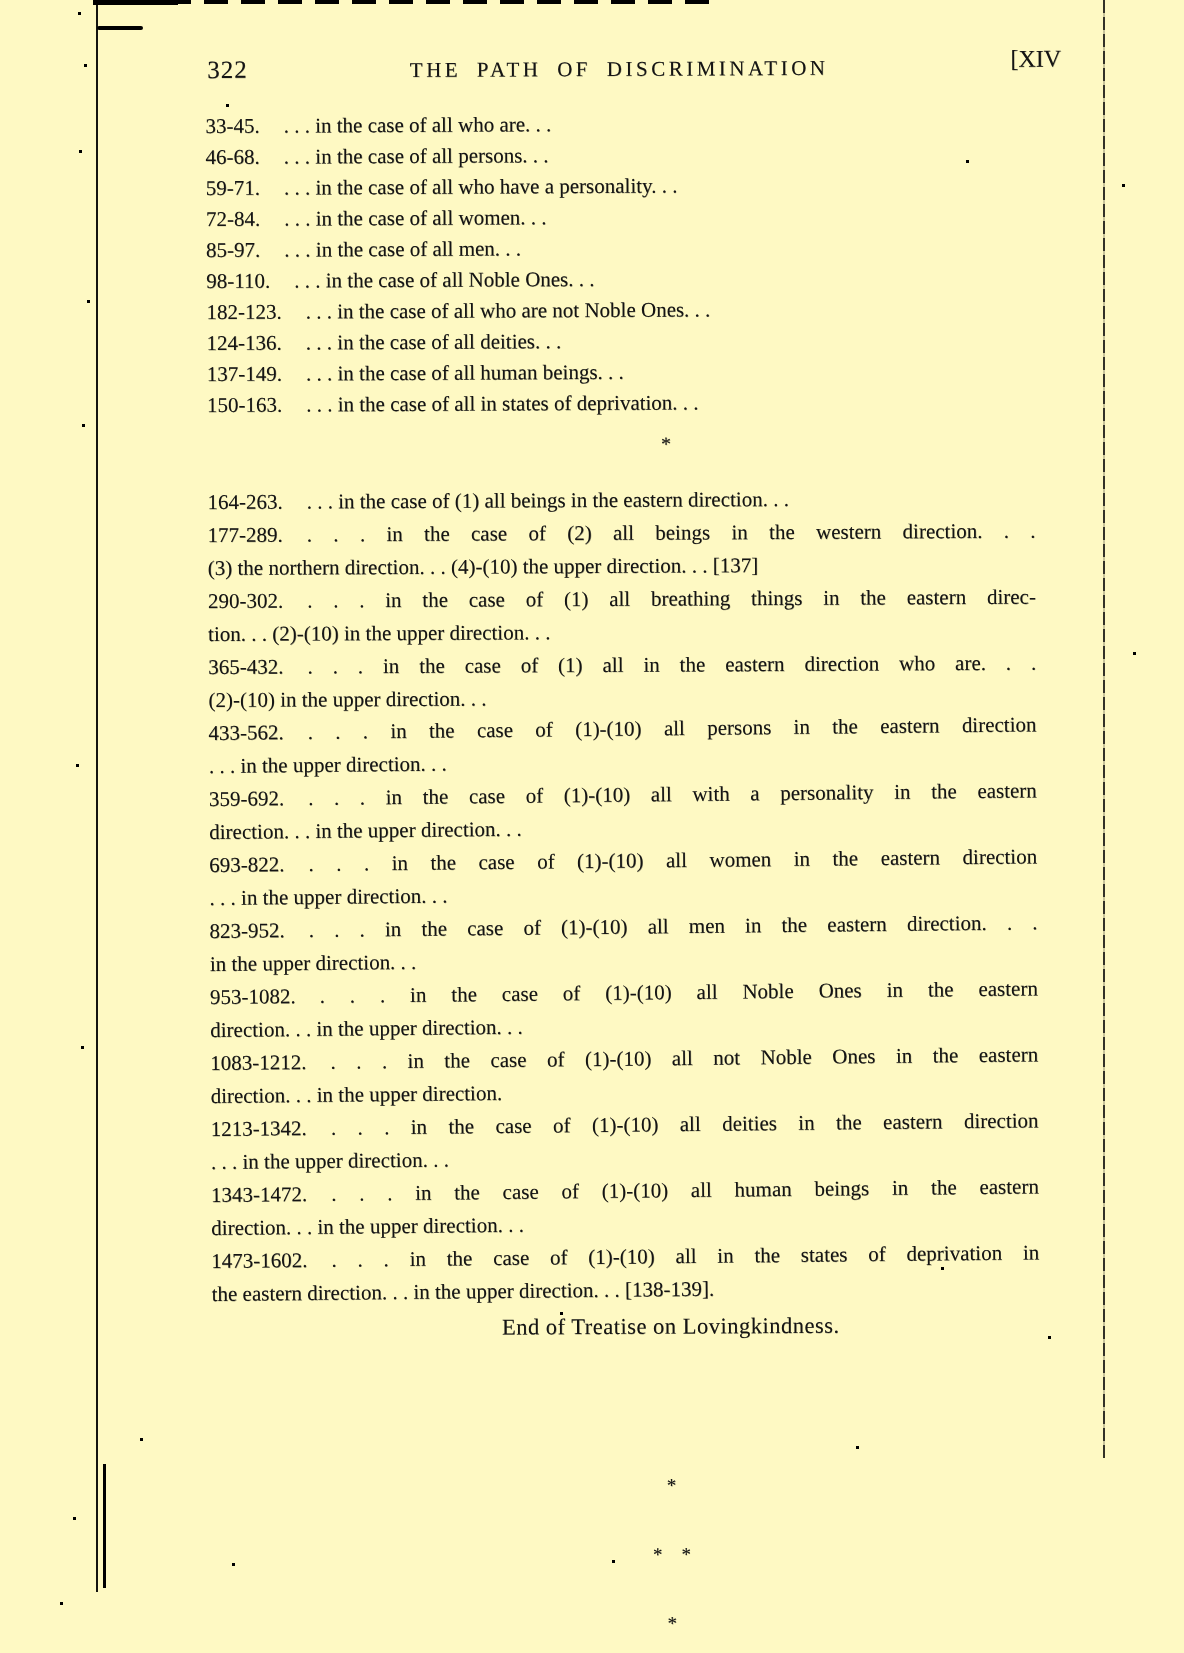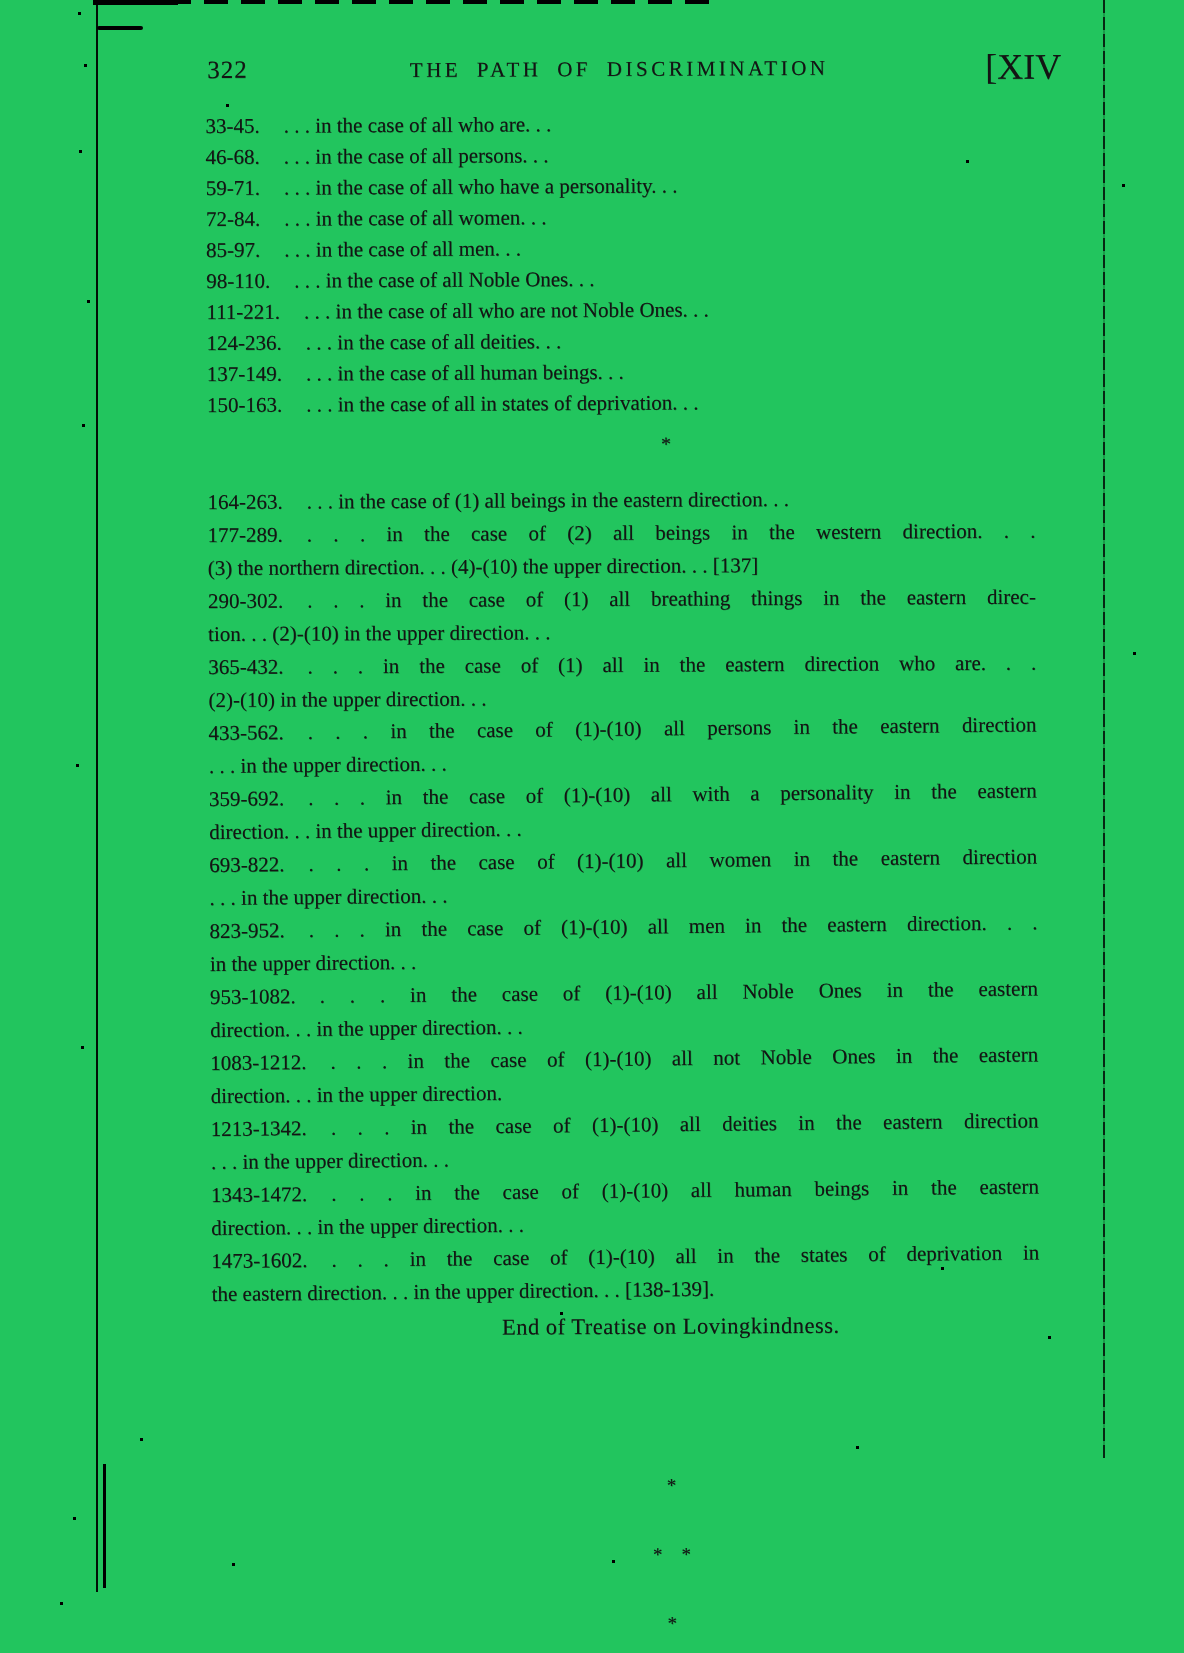--- a/index.html
+++ b/index.html
@@ -1,17 +1,17 @@
 <!DOCTYPE html>
 <html><head>
 <meta charset="utf-8">
 <style>
   html,body{margin:0;padding:0;background:#e9e9e9;}
   .page{
-    position:relative;width:1184px;height:1653px;background:#22c55e;
+    position:relative;width:1184px;height:1653px;background:#fef9c3;
     overflow:hidden;margin:0 auto;
     font-family:"Liberation Serif","DejaVu Serif",serif;color:#141414;
   }
   
   .art{position:absolute;background:#000;}
   .art-topline{left:93px;top:0;width:625px;height:4px;background:repeating-linear-gradient(90deg,#000 0 24px,transparent 24px 37px);}
   .art-topline-solid{left:93px;top:0;width:85px;height:5px;}
   .art-tophook{left:97px;top:26px;width:46px;height:4px;border-radius:2px;}
   .art-leftline{left:96px;top:0;width:2px;height:1592px;background:rgba(0,0,0,.92);}
   .art-leftline2{left:103px;top:1464px;width:3px;height:124px;}
@@ -28,21 +28,21 @@
   }
   
   .content{
     position:absolute;left:205px;top:50px;width:828px;
     transform:rotate(-0.3deg);transform-origin:0 0;
     text-shadow:0.4px 0.4px 0 rgba(0,0,0,.4);
   }
   .hdr{position:relative;height:40px;}
   .pgnum{position:absolute;left:2px;top:6px;font-size:25px;letter-spacing:1px;}
   .runtitle{position:absolute;left:0;right:0;top:9px;text-align:center;font-size:21px;letter-spacing:3.5px;word-spacing:7px;}
-  .marker{position:absolute;right:-28px;top:0;font-size:36px;text-align:center;}
+  .marker{position:absolute;right:-28px;top:0;font-size:24px;text-align:center;}
   .s1{margin-top:21px;}
   .s1 .item{font-size:21px;line-height:31px;white-space:nowrap;}
   .num{margin-right:24px;text-align:right;}
   .divider{margin-top:14px;height:31px;text-align:center;font-size:20px;}
   .divider .shift, .endline .shift{display:inline-block;transform:translateX(45px);}
   .s2{margin-top:20px;}
   .ln{font-size:21px;line-height:33px;}
   .jl{text-align:justify;text-align-last:justify;}
   .tilt{transform:rotate(-0.3deg);transform-origin:0 50%;}
   .endline{margin-top:5px;text-align:center;font-size:22.5px;letter-spacing:0.5px;}
@@ -70,22 +70,22 @@
       <span class="marker">[XIV</span>
     </div>
 
     <div class="s1">
       <div class="item"><span class="num">33-45.</span><span>. . . in the case of all who are. . .</span></div>
       <div class="item"><span class="num">46-68.</span><span>. . . in the case of all persons. . .</span></div>
       <div class="item"><span class="num">59-71.</span><span>. . . in the case of all who have a personality. . .</span></div>
       <div class="item"><span class="num">72-84.</span><span>. . . in the case of all women. . .</span></div>
       <div class="item"><span class="num">85-97.</span><span>. . . in the case of all men. . .</span></div>
       <div class="item"><span class="num">98-110.</span><span>. . . in the case of all Noble Ones. . .</span></div>
-      <div class="item"><span class="num">111-221.</span><span>. . . in the case of all who are not Noble Ones. . .</span></div>
-      <div class="item"><span class="num">124-236.</span><span>. . . in the case of all deities. . .</span></div>
+      <div class="item"><span class="num">182-123.</span><span>. . . in the case of all who are not Noble Ones. . .</span></div>
+      <div class="item"><span class="num">124-136.</span><span>. . . in the case of all deities. . .</span></div>
       <div class="item"><span class="num">137-149.</span><span>. . . in the case of all human beings. . .</span></div>
       <div class="item"><span class="num">150-163.</span><span>. . . in the case of all in states of deprivation. . .</span></div>
     </div>
 
     <div class="divider"><span class="shift">*</span></div>
 
     <div class="s2">
 
       <div class="entry">
         <div class="ln"><span class="num">164-263.</span><span>. . . in the case of (1) all beings in the eastern direction. . .</span></div>

